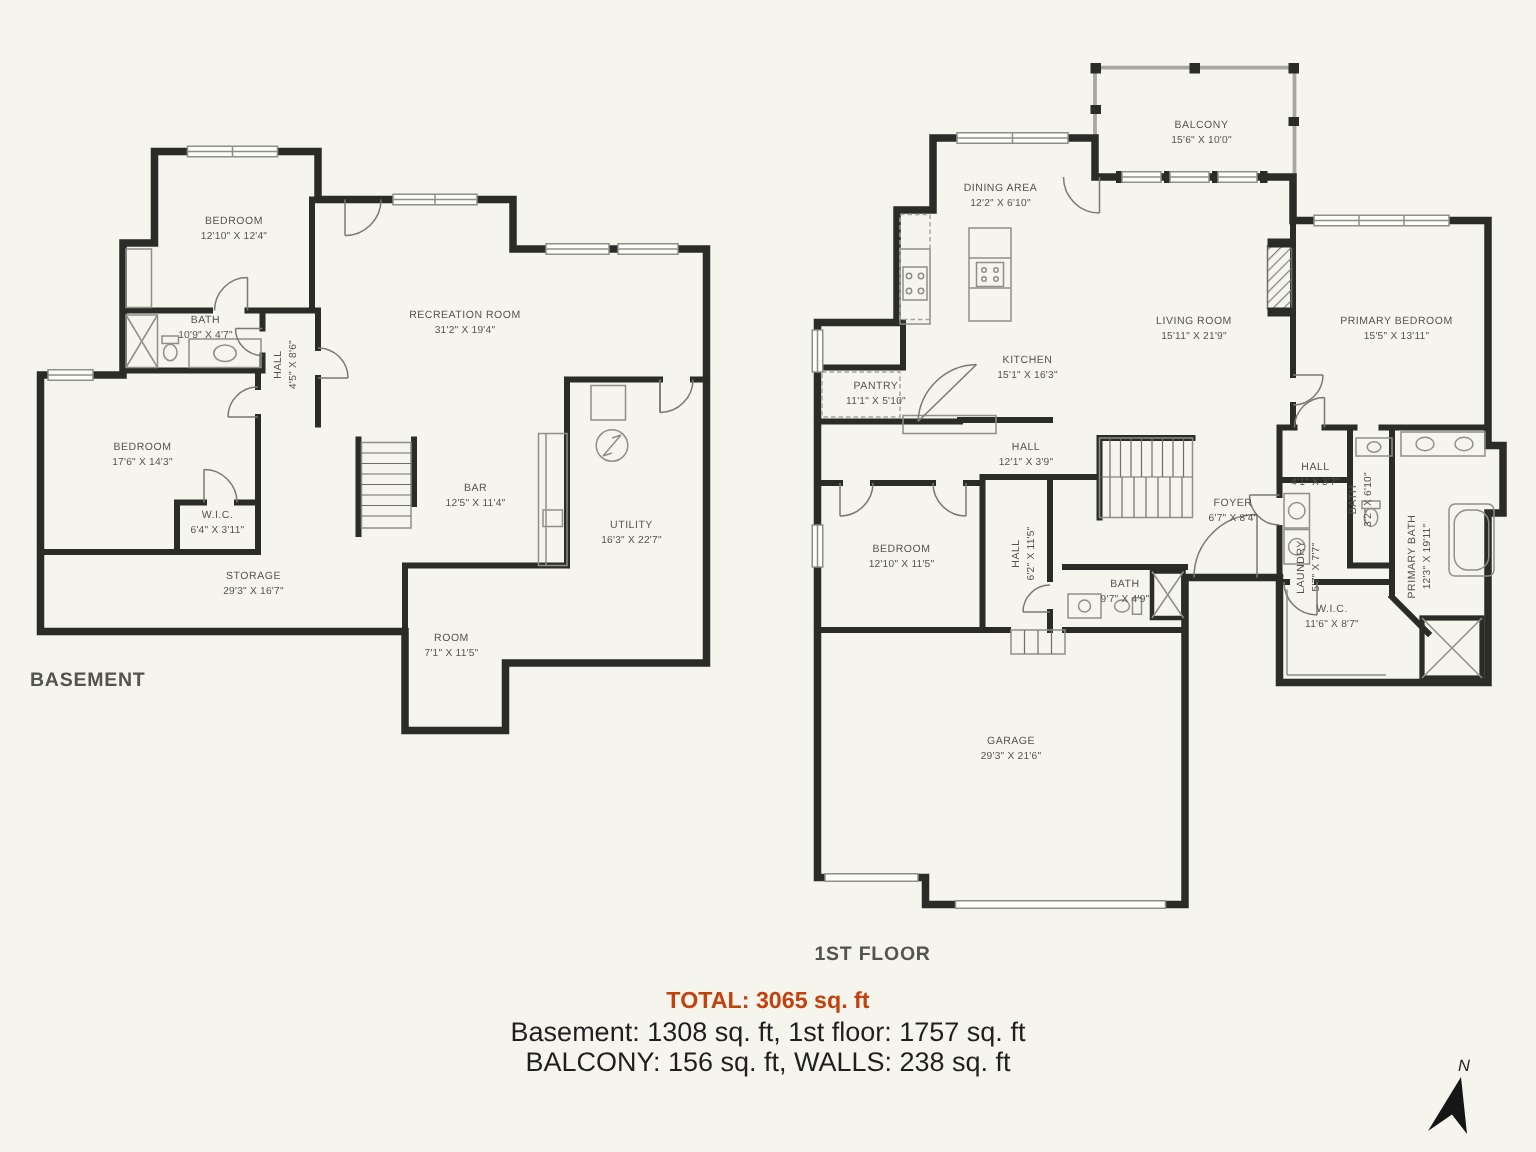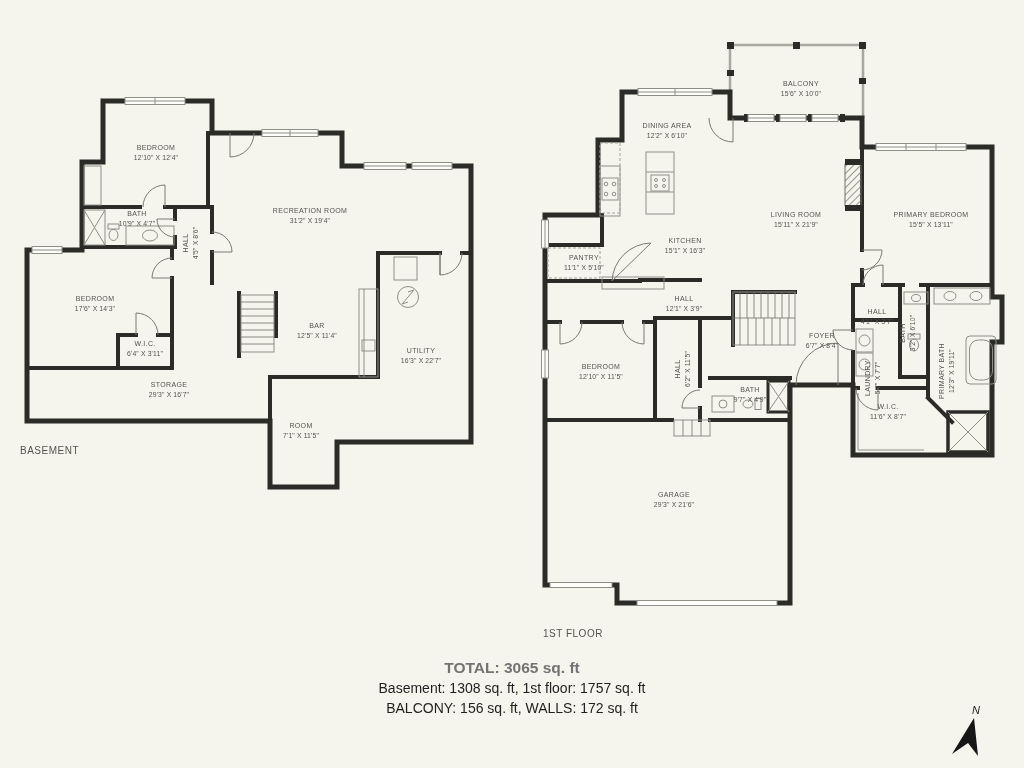--- a/index.html
+++ b/index.html
@@ -16,27 +16,27 @@
   .winf{fill:#fdfdf9;stroke:#8f8f88;stroke-width:1;}
   .winl{stroke:#8f8f88;stroke-width:1;}
   .tread{stroke:#6f6f68;stroke-width:0.8;fill:none;}
   .lbl{
     position:absolute;transform:translate(-50%,-50%);text-align:center;
     font-size:7px;line-height:10px;color:#54544e;letter-spacing:.35px;white-space:nowrap;
   }
   .lbl .dims{font-size:6.8px;letter-spacing:.15px;}
   .lbl.vert{transform:translate(-50%,-50%) rotate(-90deg);}
   .floor-tag{
-    position:absolute;font-size:10px;color:#54544e;letter-spacing:.5px;white-space:nowrap;
+    position:absolute;font-size:13px;color:#54544e;letter-spacing:.5px;white-space:nowrap;font-weight:bold;
   }
   .footer{
     position:absolute;left:0;top:658px;width:1024px;text-align:center;color:#1c1c1c;
   }
-  .footer .total{font-size:15.5px;font-weight:bold;line-height:20px;color:#737373;}
-  .footer .line{font-size:14px;line-height:20px;color:#1f1f1f;}
+  .footer .total{font-size:15.5px;font-weight:bold;line-height:20px;color:#c2410c;}
+  .footer .line{font-size:18px;line-height:20px;color:#1f1f1f;}
   .north-n{font-size:11px;font-style:italic;fill:#222;}
 </style>
 </head>
 <body>
 
 <div id="canvas">
 
 <svg width="1024" height="768" viewBox="0 0 1024 768">
   <defs>
     <pattern id="hatch" width="5" height="5" patternUnits="userSpaceOnUse" patternTransform="rotate(45)">
@@ -317,16 +317,16 @@
 <div class="lbl vert" style="left:908px;top:333px"><span>BATH</span><br><span class="dims">3'2" X 6'10"</span></div>
 <div class="lbl vert" style="left:873px;top:378px"><span>LAUNDRY</span><br><span class="dims">5'7" X 7'7"</span></div>
 <div class="lbl vert" style="left:947px;top:371px"><span>PRIMARY BATH</span><br><span class="dims">12'3" X 19'11"</span></div>
 <div class="lbl" style="left:888px;top:412px"><span>W.I.C.</span><br><span class="dims">11'6" X 8'7"</span></div>
 <div class="lbl" style="left:674px;top:500px"><span>GARAGE</span><br><span class="dims">29'3" X 21'6"</span></div>
 <div class="floor-tag" style="left:543px;top:628px">1ST FLOOR</div>
 
 <div class="footer">
   <div class="total">TOTAL: 3065 sq. ft</div>
   <div class="line">Basement: 1308 sq. ft, 1st floor: 1757 sq. ft</div>
-  <div class="line">BALCONY: 156 sq. ft, WALLS: 172 sq. ft</div>
+  <div class="line">BALCONY: 156 sq. ft, WALLS: 238 sq. ft</div>
 </div>
 
 </div>
 
 </body></html>

